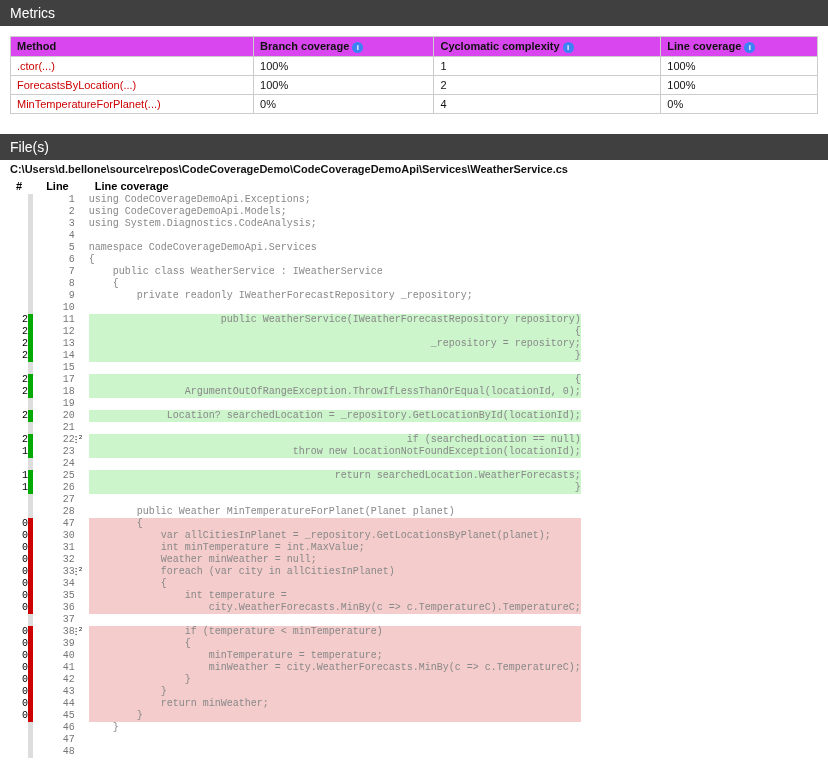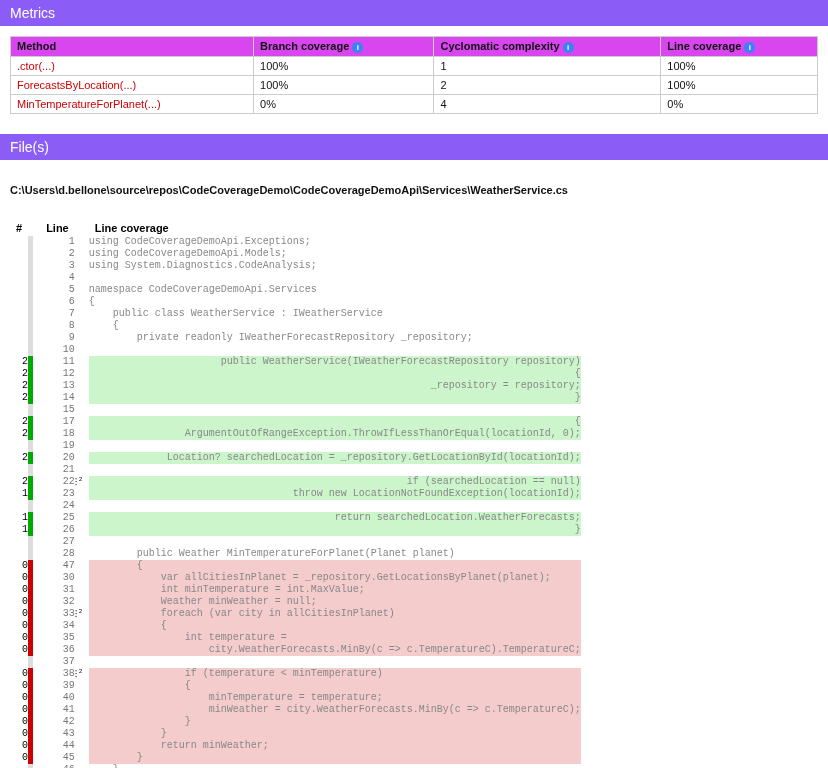--- a/index.html
+++ b/index.html
@@ -1,25 +1,25 @@
 <!DOCTYPE html>
 <html><head>
 <meta charset="utf-8">
 <style>
   * { box-sizing: border-box; }
   html, body { margin: 0; padding: 0; font-family: Arial, Helvetica, sans-serif; font-size: 11px; color: #111; background: #fff; }
   .page { width: 828px; background: #fff; }
-  .section-header { background: #8b5cf6; color: #fff; padding: 5px 10px; font-size: 14px; font-weight: normal; }
+  .section-header { background: #404040; color: #fff; padding: 5px 10px; font-size: 14px; font-weight: normal; }
   .metrics-wrap { padding: 10px 10px 20px 10px; }
   table.metrics { width: 100%; border-collapse: collapse; }
   table.metrics th, table.metrics td { border: 1px solid #ccc; padding: 3px 6px; text-align: left; font-size: 11px; }
   table.metrics th { background: #d946ef; font-weight: bold; }
   .method-link { color: #c00; text-decoration: none; cursor: pointer; }
   .info-icon { display: inline-block; width: 11px; height: 11px; border-radius: 50%; background: #3b82f6; color:#fff; text-align:center; line-height:11px; font-size:8px; margin-left:3px; vertical-align: middle; }
-  .file-path { padding: 24px 10px; font-weight: bold; font-size: 11px; }
+  .file-path { padding: 3px 10px; font-weight: bold; font-size: 11px; }
   .code-wrap { padding: 0 10px 20px 10px; }
   table.code { border-collapse: collapse; font-family: Consolas, "Courier New", monospace; font-size: 10px; }
   table.code th { padding: 2px 6px; text-align: right; color:#000; font-family: Arial, Helvetica, sans-serif; font-size: 11px; font-weight:bold; border-bottom: none; }
   table.code th.tl { text-align: left; }
   table.code td { padding: 0; vertical-align: top; line-height: 12px; height: 12px; }
   .count-cell { width: 14px; text-align: right; padding-right: 2px; color:#000; }
   .bar-cell { width: 5px; }
   .bar { width: 5px; height: 12px; }
   .bar.green { background: #0a0; }
   .bar.red { background: #c00; }

